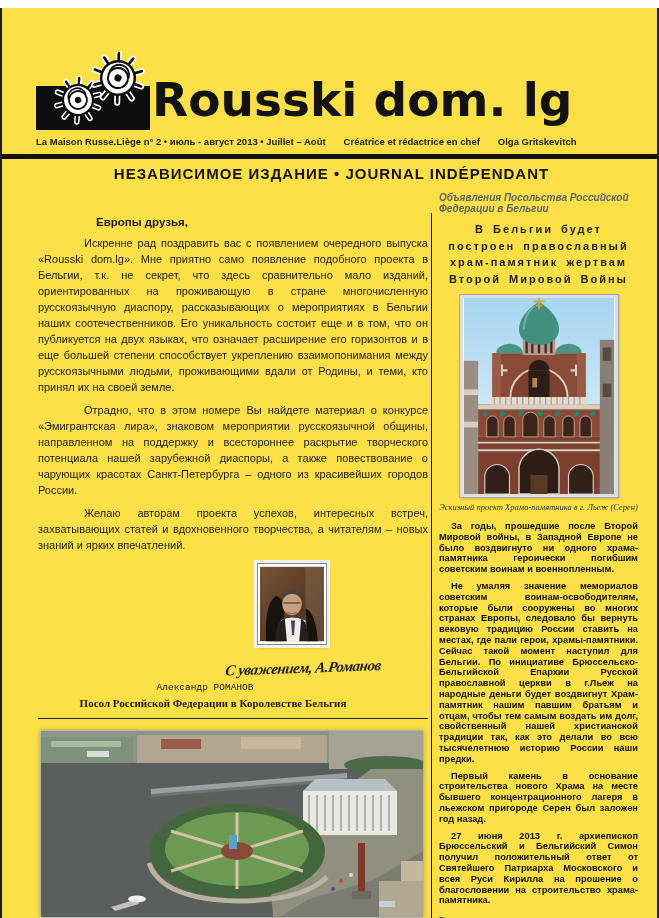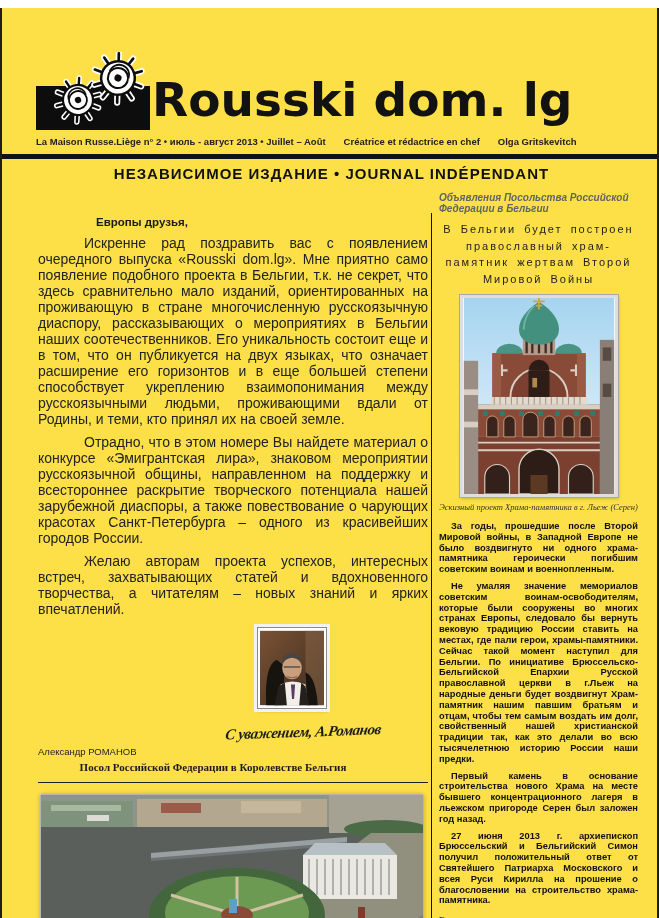--- a/index.html
+++ b/index.html
@@ -25,53 +25,53 @@
     position:absolute;left:0;top:157px;width:659px;text-align:center;
     font-size:15px;font-weight:bold;letter-spacing:1px;color:#111;
   }
   
   .divider{position:absolute;left:429px;top:205px;height:706px;border-left:1.5px solid #111;}
   .bottom-bar{position:absolute;left:0;top:911px;width:659px;height:5px;background:#141414;}
 
   .col-left{position:absolute;left:36px;top:208px;width:390px;}
   .salutation{font-size:11.5px;font-weight:bold;margin:0 0 0 58px;}
   .col-left p.body{
-    font-size:14px;line-height:16px;text-align:justify;margin:7px 0 0 0;text-indent:46px;color:#222;
+    font-size:11px;line-height:16px;text-align:justify;margin:7px 0 0 0;text-indent:46px;color:#222;
   }
   .portrait-frame{
     width:64px;height:76px;margin:10px 0 0 219px;background:#fff;border:1px solid #8a8a8a;
     box-shadow:0 0 0 3px #f2f2f2,1px 2px 3px rgba(0,0,0,.35);padding:2px;
   }
   .portrait-frame svg{display:block;width:100%;height:100%;}
   .sig-line{
     margin:14px 0 0 188px;
     font-family:"Liberation Serif",serif;font-style:italic;font-weight:bold;font-size:15px;
     transform:skewX(-10deg) rotate(-2deg);letter-spacing:-0.5px;color:#1c1c1c;white-space:nowrap;
   }
   .sig-name{
-    margin:6px 56px 0 0;text-align:left;font-family:Liberation Sans, sans-serif;font-size:9.5px;color:#222;
+    margin:6px 56px 0 0;text-align:center;font-family:Liberation Mono, monospace;font-size:9.5px;color:#222;
   }
   .sig-title{
     margin:4px 40px 0 0;text-align:center;font-family:"Liberation Serif",serif;
     font-weight:bold;font-size:11px;color:#1a1a1a;
   }
   .rule-thin{margin:9px 0 0 0;border:0;border-top:1.5px solid #222;width:100%;}
   .photo-frame{
     margin:11px 0 0 2px;width:382px;height:186px;border:1px solid #b5b5b5;
     box-shadow:inset 0 0 0 2px #fff,0 0 4px rgba(0,0,0,.25);overflow:hidden;border-radius:2px;
   }
   .photo-frame svg{display:block;width:100%;height:100%;}
   .photo-caption{margin:7px 4px 0 0;text-align:right;font-size:11.5px;font-weight:bold;color:#111;}
 
   .col-right{position:absolute;left:437px;top:184px;width:199px;}
   .kicker{
     font-size:10px;font-weight:bold;font-style:italic;color:#5f6468;line-height:11px;margin:0;
   }
   .headline{
-    margin:7px 0 0 0;text-align:center;font-size:11px;font-weight:normal;
+    margin:7px 0 0 0;text-align:center;font-size:11px;font-weight:bold;
     letter-spacing:2px;word-spacing:3px;line-height:16.5px;color:#222;
   }
   .church-frame{
     margin:8px auto 0 auto;width:152px;height:196px;background:#fff;
     border:3px solid #dedede;outline:1px solid #a8a8a8;box-shadow:1px 2px 3px rgba(0,0,0,.2);
   }
   .church-frame svg{display:block;width:100%;height:100%;}
   .church-caption{
     margin:5px 0 0 0;text-align:center;font-family:"Liberation Serif",serif;font-size:8.5px;color:#333;font-style:italic;
   }

